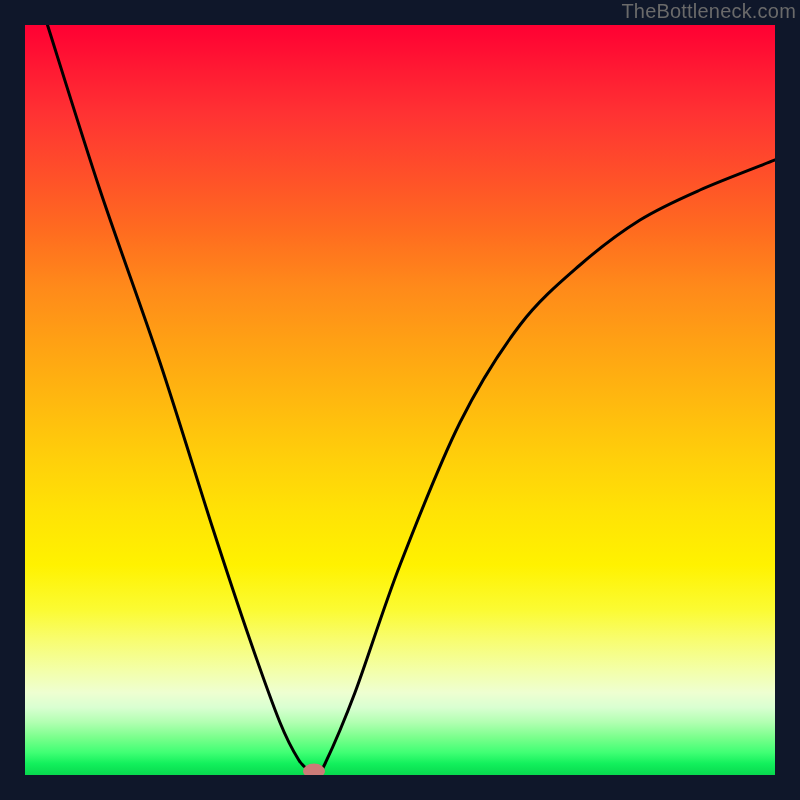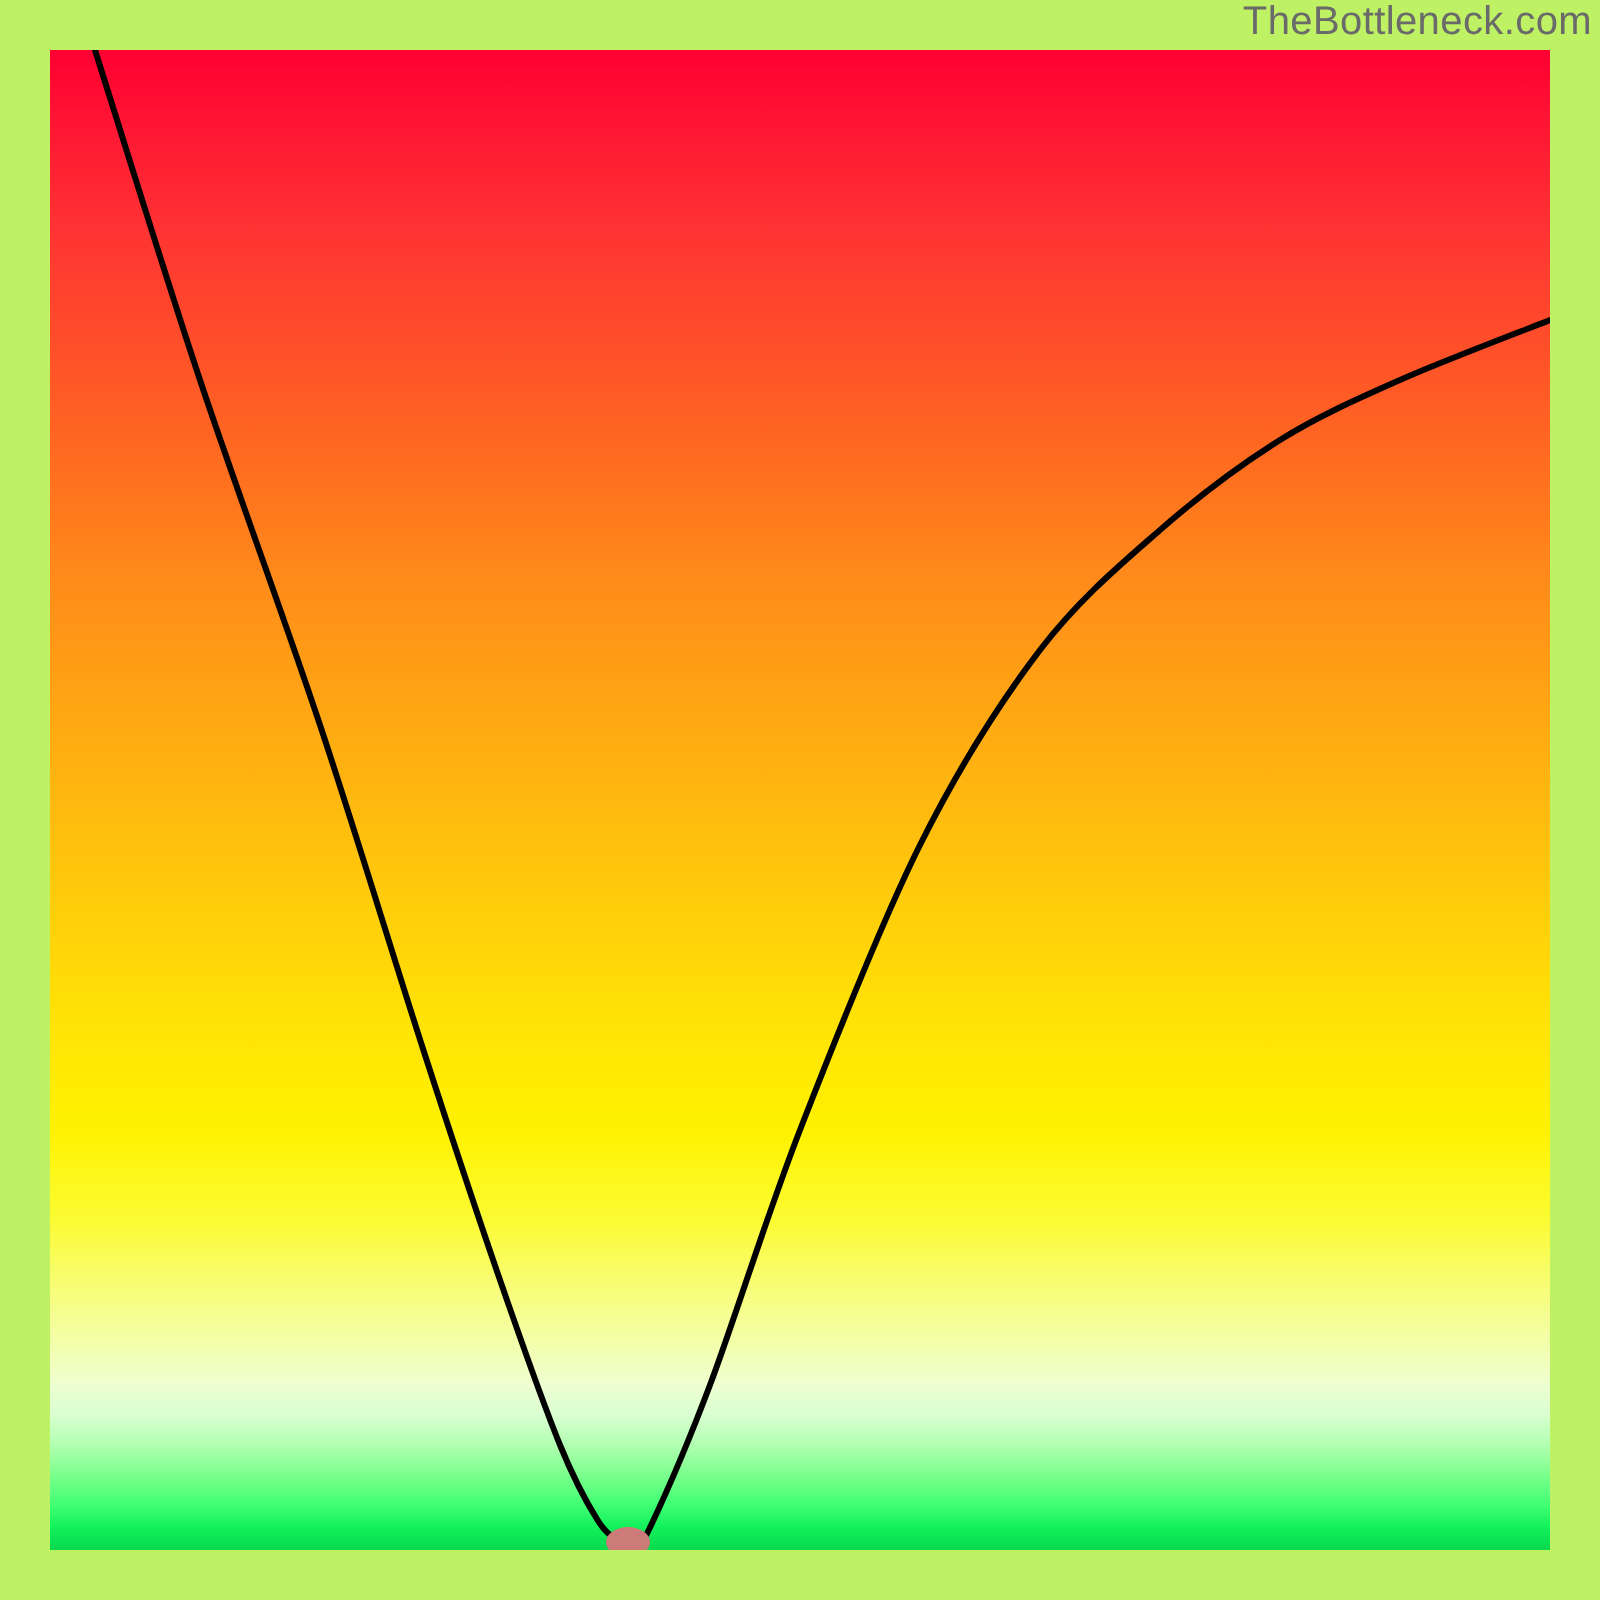--- a/index.html
+++ b/index.html
@@ -3,21 +3,21 @@
 <meta charset="utf-8">
 <style>
   * { margin: 0; padding: 0; box-sizing: border-box; }
   html, body { width: 800px; height: 800px; overflow: hidden; }
   body { background: #000; font-family: Arial, Helvetica, sans-serif; }
 
   .frame {
     position: absolute;
     top: 0; left: 0;
     width: 800px; height: 800px;
-    background: #bef264;
+    background: #0f172a;
   }
 
   .plot {
     position: absolute;
     left: 25px;
     top: 25px;
     width: 750px;
     height: 750px;
     overflow: hidden;
   }

